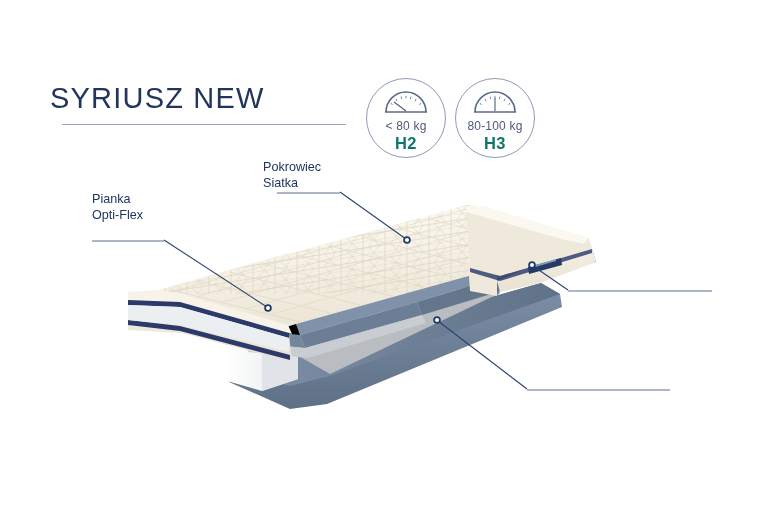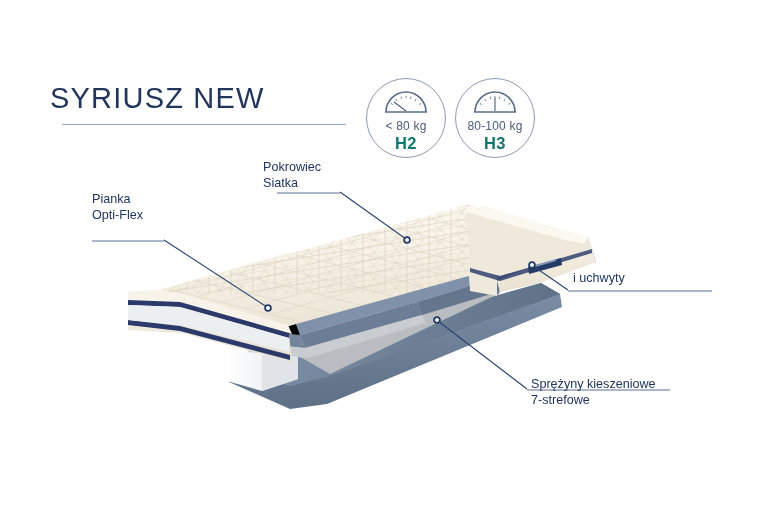--- a/index.html
+++ b/index.html
@@ -645,27 +645,22 @@
     <span>Pianka</span>
     <span class="ln2">Opti-Flex</span>
   </div>
 
   <div class="callout" style="left:263px; top:160px;">
     <span>Pokrowiec</span>
     <span class="ln2">Siatka</span>
   </div>
 
   <div class="callout" style="left:573px; top:271px;">
-    <span class="ln2">i uchwyty</span>
   </div>
 
-  <div class="callout" style="left:531px; top:377px;">
-    <span>Sprężyny kieszeniowe</span>
-    <span class="ln2">7-strefowe</span>
-  </div>
 
   <div class="badge-row">
 
     <div class="badge">
       <svg class="gauge" viewBox="0 0 48 26">
         <path d="M4 24 A20 20 0 0 1 44 24" fill="none" stroke="#5a6b88" stroke-width="1.6"></path>
         <line x1="3" y1="24" x2="45" y2="24" stroke="#5a6b88" stroke-width="1.6"></line>
         <g stroke="#7b88a0" stroke-width="1">
           <line x1="9" y1="15" x2="10.5" y2="17"></line>
           <line x1="14" y1="11" x2="15" y2="13.2"></line>

